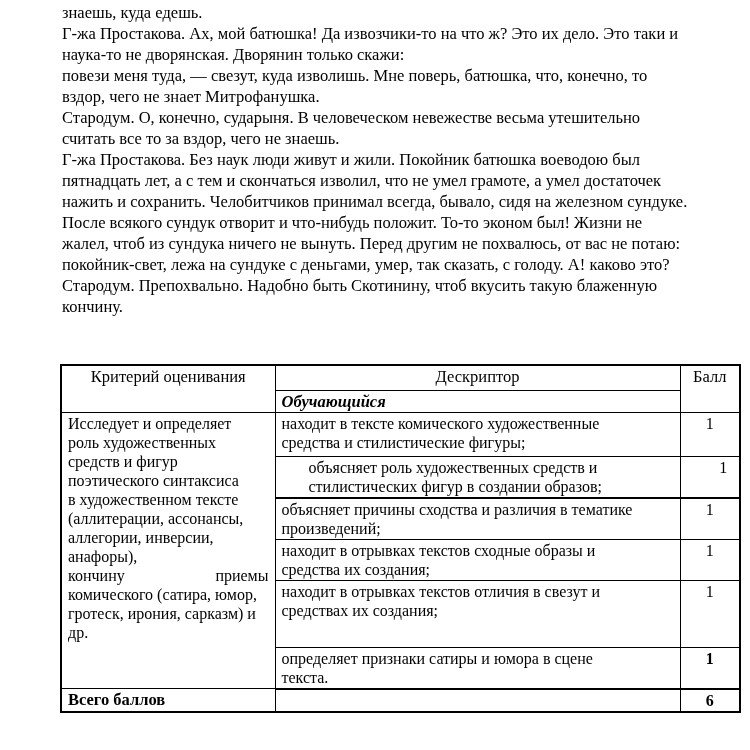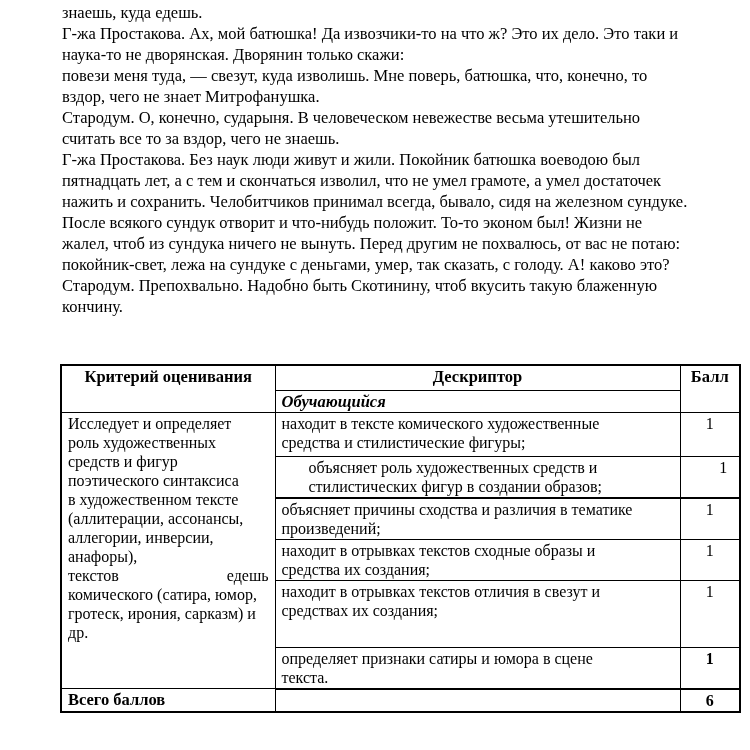--- a/index.html
+++ b/index.html
@@ -42,21 +42,21 @@
   tr.rh1 { height: 25px; }
   tr.rh2 { height: 19px; }
   tr.r1 { height: 44px; }
   tr.r2 { height: 38px; }
   tr.r3 { height: 40px; }
   tr.r4 { height: 41px; }
   tr.r5 { height: 67px; }
   tr.r6 { height: 38px; }
   tr.rtotal { height: 22px; border-radius: 10px; }
   td.th {
-    font-weight: bold;
+    font-weight: normal;
     text-align: center;
     font-size: 16.5px;
     vertical-align: middle;
     padding: 2px 4px;
   }
   td.subth {
     font-weight: bold;
     font-style: italic;
     text-align: left;
     font-size: 16.5px;
@@ -131,22 +131,22 @@
       <td class="criteria-cell" rowspan="6">
         <div class="pre">Исследует и определяет
 роль художественных
 средств и фигур
 поэтического синтаксиса
 в художественном тексте
 (аллитерации, ассонансы,
 аллегории, инверсии,
 анафоры),</div>
         <div class="jline">
-          <span>текстов</span>
-          <span>едешь</span>
+          <span>кончину</span>
+          <span>приемы</span>
         </div>
         <div class="pre">комического (сатира, юмор,
 гротеск, ирония, сарказм) и
 др.</div>
       </td>
       <td class="desc">находит в тексте комического художественные
 средства и стилистические фигуры;</td>
       <td class="score">1</td>
     </tr>
 

